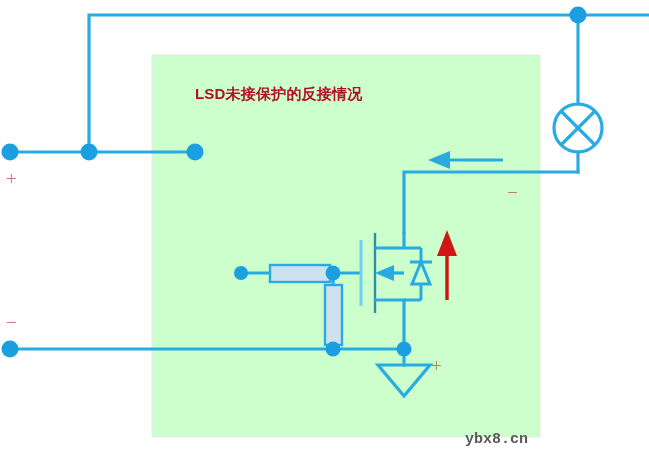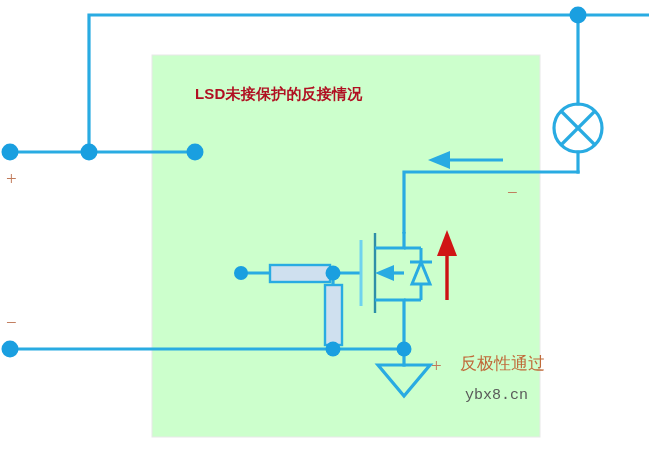--- a/index.html
+++ b/index.html
@@ -42,23 +42,23 @@
     color: #c06a3a;
   }
   #note-line2 {
     left: 460px;
     top: 381px;
     font-size: 17px;
     color: #c06a3a;
   }
   #watermark-text {
     left: 465px;
-    top: 388px;
+    top: 432px;
     font-size: 15px;
-    font-weight: normal;
+    font-weight: bold;
     color: #5a5a5a;
     font-family: "Liberation Mono", monospace;
   }
   .sign {
     position: absolute;
     font-size: 19px;
     color: #c07a5a;
     font-family: "Liberation Serif", serif;
   }
   #plus-top-left { left: 6px; top: 168px; }
@@ -154,21 +154,20 @@
       <circle cx="241" cy="273" r="7"></circle>
       <circle cx="333" cy="273" r="7.5"></circle>
       <circle cx="333" cy="349" r="7.5"></circle>
       <circle cx="404" cy="349" r="7.5"></circle>
     </g>
 
   </svg>
 
   <div class="txt" id="title-text">LSD未接保护的反接情况</div>
 
-  <div class="txt" id="note-line1">反极性通过</div>
 
 
   <div class="txt" id="watermark-text">ybx8.cn</div>
 
   <div class="sign" id="plus-top-left">+</div>
 
   <div class="sign" id="minus-bottom-left">−</div>
 
   <div class="sign" id="minus-right">−</div>
 

